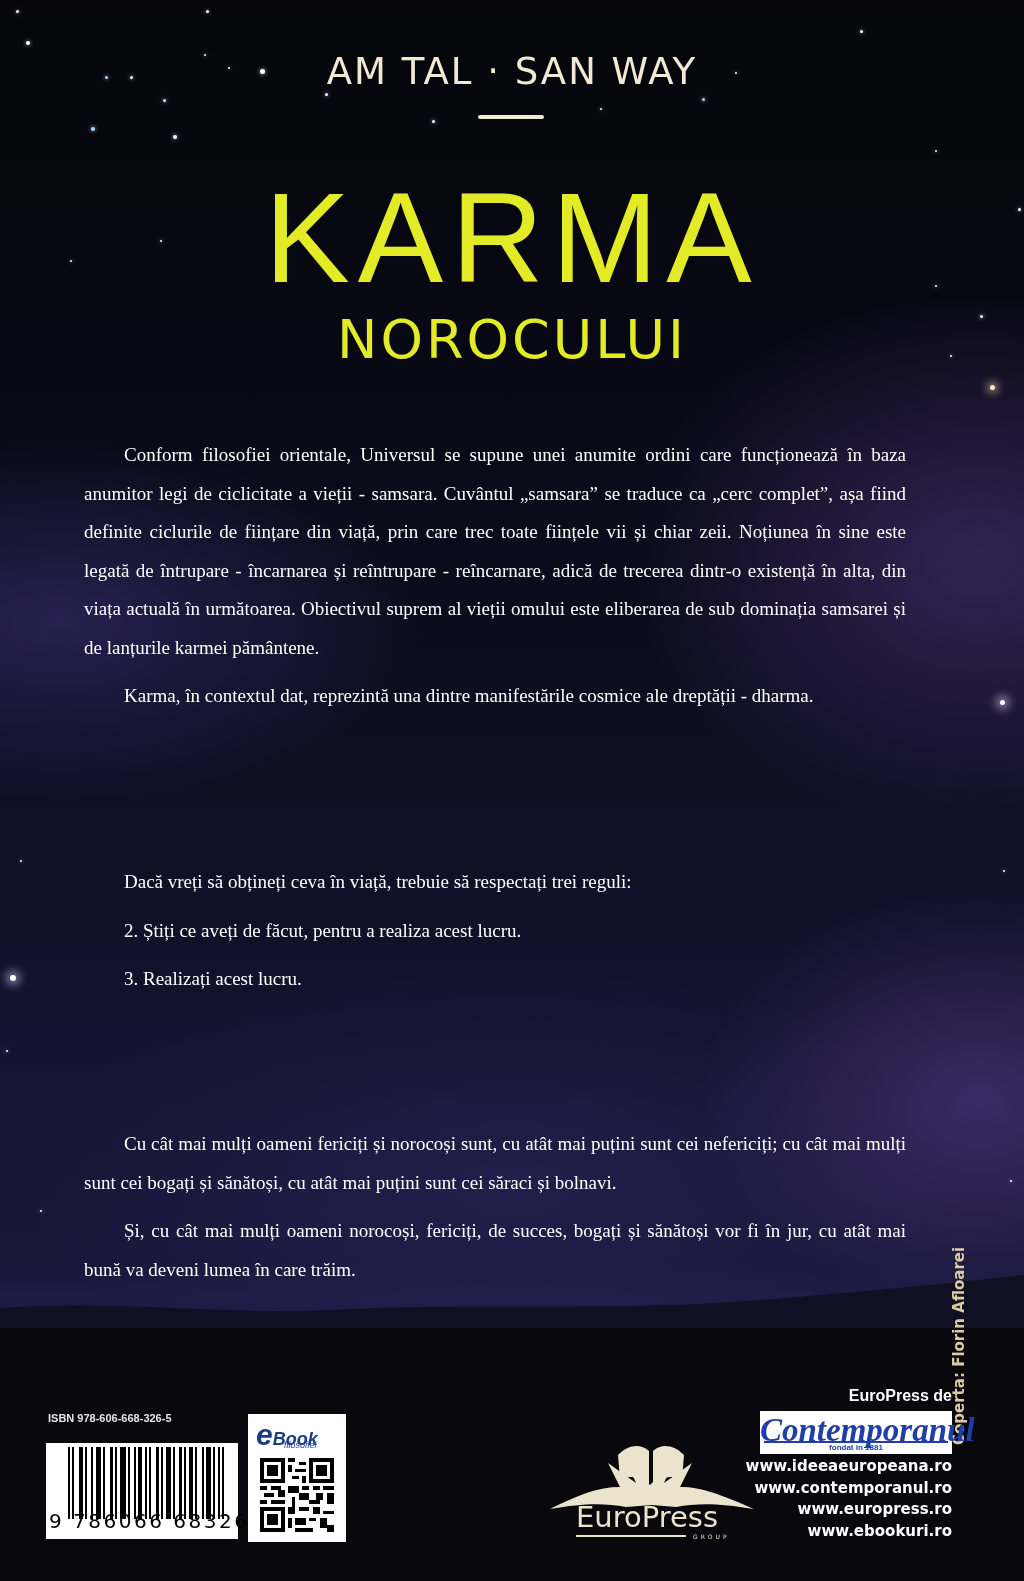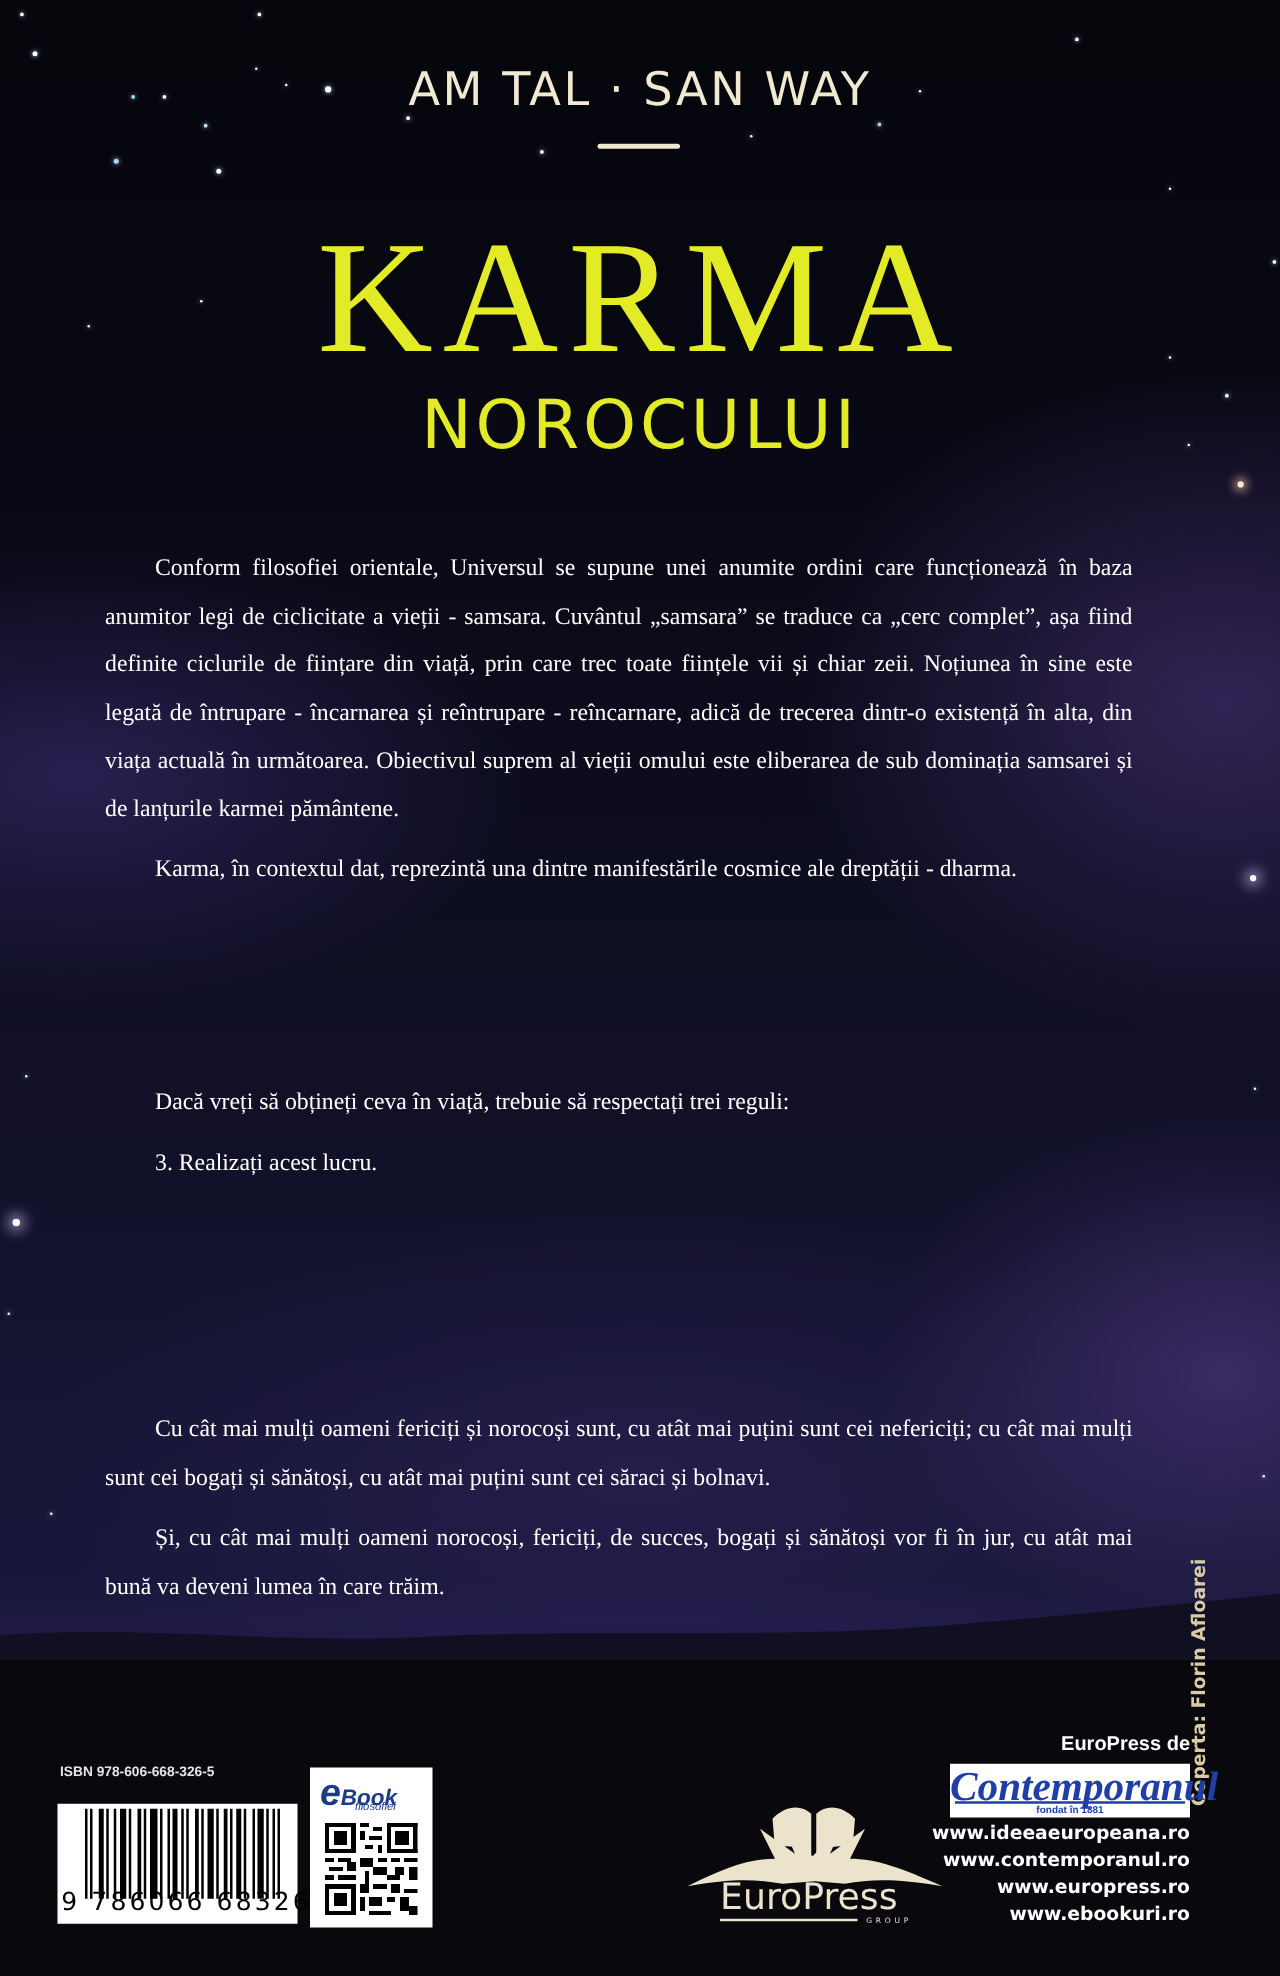--- a/index.html
+++ b/index.html
@@ -29,21 +29,21 @@
     position: absolute; top: 38px; left: 0; width: 1024px; text-align: center;
     color: #f2e9d2; font-family: "DejaVu Sans", sans-serif; font-size: 37px; letter-spacing: 2px;
     font-weight: normal;
     margin-top: 12px;
   }
   .author-rule {
     position: absolute; left: 478px; top: 115px; width: 66px; height: 4px; background: #f2e9d2; border-radius: 2px;
   }
   .title {
     position: absolute; top: 168px; left: 0; width: 1024px; text-align: center;
-    color: #e3ea26; font-family: Liberation Serif, serif; font-size: 128px; letter-spacing: 8px;
+    color: #e3ea26; font-family: Liberation Sans, sans-serif; font-size: 128px; letter-spacing: 8px;
     line-height: 140px; font-weight: normal;
   }
   .subtitle {
     position: absolute; top: 308px; left: 0; width: 1024px; text-align: center;
     color: #e3ea26; font-family: "DejaVu Sans", sans-serif; font-size: 54px; letter-spacing: 3px;
     line-height: 64px;
   }
 
   .body {
     position: absolute; left: 84px; width: 822px; color: #ffffff;
@@ -171,20 +171,21 @@
 <div class="subtitle">NOROCULUI</div>
 
 <div class="body" style="top:436px">
   <p>Conform filosofiei orientale, Universul se supune unei anumite ordini care funcționează în baza anumitor legi de ciclicitate a vieții - samsara. Cuvântul „samsara” se traduce ca „cerc complet”, așa fiind definite ciclurile de ființare din viață, prin care trec toate ființele vii și chiar zeii. Noțiunea în sine este legată de întrupare - încarnarea și reîntrupare - reîncarnare, adică de trecerea dintr-o existență în alta, din viața actuală în următoarea. Obiectivul suprem al vieții omului este eliberarea de sub dominația samsarei și de lanțurile karmei pământene.</p>
   <p>Karma, în contextul dat, reprezintă una dintre manifestările cosmice ale dreptății - dharma.</p>
 </div>
 
 <div class="body" style="top:863px">
   <p>Dacă vreți să obțineți ceva în viață, trebuie să respectați trei reguli:</p>
   <ul class="rules">
+    <li>2. Știți ce aveți de făcut, pentru a realiza acest lucru.</li>
     <li>3. Realizați acest lucru.</li>
   </ul>
 </div>
 
 <div class="body" style="top:1125px">
   <p>Cu cât mai mulți oameni fericiți și norocoși sunt, cu atât mai puțini sunt cei nefericiți; cu cât mai mulți sunt cei bogați și sănătoși, cu atât mai puțini sunt cei săraci și bolnavi.</p>
   <p>Și, cu cât mai mulți oameni norocoși, fericiți, de succes, bogați și sănătoși vor fi în jur, cu atât mai bună va deveni lumea în care trăim.</p>
 </div>
 
 <div class="credit">Coperta: Florin Afloarei</div>

